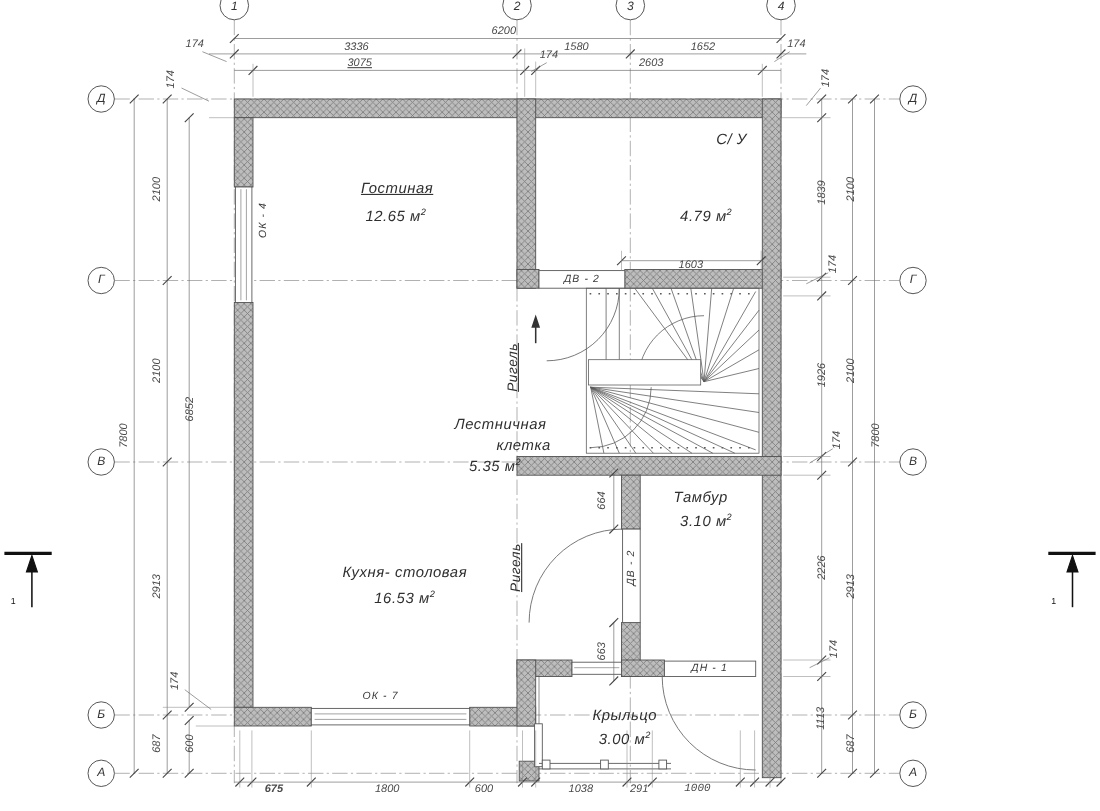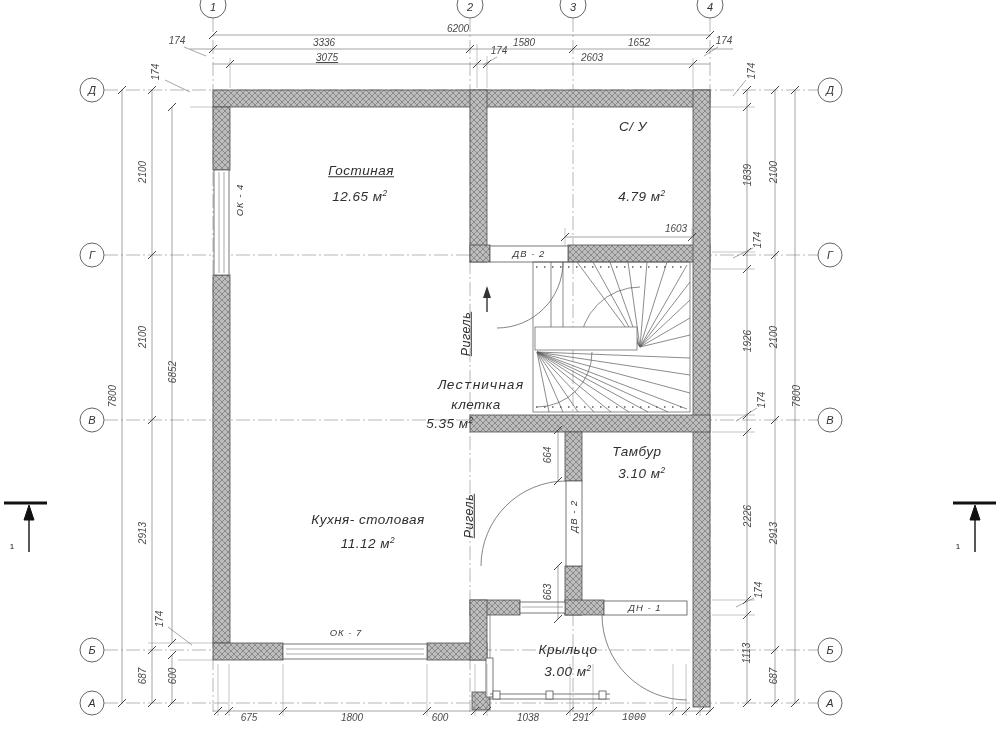--- a/index.html
+++ b/index.html
@@ -277,27 +277,27 @@
       <span class="lbl ax" style="left: 92px; top: 420px;"><span>В</span></span>
       <span class="lbl ax" style="left: 92px; top: 650px;"><span>Б</span></span>
       <span class="lbl ax" style="left: 92px; top: 703px;"><span>А</span></span>
       <span class="lbl ax" style="left: 830px; top: 90px;"><span>Д</span></span>
       <span class="lbl ax" style="left: 830px; top: 255px;"><span>Г</span></span>
       <span class="lbl ax" style="left: 830px; top: 420px;"><span>В</span></span>
       <span class="lbl ax" style="left: 830px; top: 650px;"><span>Б</span></span>
       <span class="lbl ax" style="left: 830px; top: 703px;"><span>А</span></span>
       <span class="lbl room" style="left: 361px; top: 171px; text-decoration: underline;"><span>Гостиная</span></span>
       <span class="lbl room" style="left: 360px; top: 196px;"><span>12.65  м</span><sup>2</sup></span>
-      <span class="lbl room" style="left: 633px; top: 127px; text-align: center;"><span>С/ У</span></span>
+      <span class="lbl room" style="left: 665px; top: 127px; text-align: center;"><span>С/ У</span></span>
       <span class="lbl room" style="left: 642px; top: 148px; margin-top: 48px;"><span>4.79  м</span><sup>2</sup></span>
-      <span class="lbl room" style="left: 481px; top: 386px; font-family: Liberation Mono, monospace;"><span>Лестничная</span></span>
+      <span class="lbl room" style="left: 455px; top: 386px;"><span>Лестничная</span></span>
       <span class="lbl room" style="left: 476px; top: 405px;"><span>клетка</span></span>
       <span class="lbl room" style="left: 450px; top: 423px;"><span>5.35  м</span><sup>2</sup></span>
       <span class="lbl room" style="left: 368px; top: 520px;"><span>Кухня- столовая</span></span>
-      <span class="lbl room" style="left: 368px; top: 543px;"><span>11.12  м</span><sup>2</sup></span>
+      <span class="lbl room" style="left: 368px; top: 543px;"><span>16.53  м</span><sup>2</sup></span>
       <span class="lbl room" style="left: 637px; top: 452px;"><span>Тамбур</span></span>
       <span class="lbl room" style="left: 642px; top: 473px;"><span>3.10  м</span><sup>2</sup></span>
       <span class="lbl room" style="left: 568px; top: 650px;"><span>Крыльцо</span></span>
       <span class="lbl room" style="left: 568px; top: 671px;"><span>3.00  м</span><sup>2</sup></span>
       <span class="lbl dim" style="left: 458px; top: 29px;"><span>6200</span></span>
       <span class="lbl dim" style="left: 324px; top: 43px;"><span>3336</span></span>
       <span class="lbl dim" style="left: 524px; top: 43px;"><span>1580</span></span>
       <span class="lbl dim" style="left: 639px; top: 43px;"><span>1652</span></span>
       <span class="lbl dim" style="left: 177px; top: 41px;"><span>174</span></span>
       <span class="lbl dim" style="left: 724px; top: 41px;"><span>174</span></span>
@@ -319,27 +319,27 @@
       <span class="lbl dim rot" style="left: 748px; top: 341px;"><span>1926</span></span>
       <span class="lbl dim rot" style="left: 762px; top: 400px;"><span>174</span></span>
       <span class="lbl dim rot" style="left: 748px; top: 516px;"><span>2226</span></span>
       <span class="lbl dim rot" style="left: 759px; top: 590px;"><span>174</span></span>
       <span class="lbl dim rot" style="left: 747px; top: 653px;"><span>1113</span></span>
       <span class="lbl dim rot" style="left: 774px; top: 172px;"><span>2100</span></span>
       <span class="lbl dim rot" style="left: 774px; top: 337px;"><span>2100</span></span>
       <span class="lbl dim rot" style="left: 774px; top: 533px;"><span>2913</span></span>
       <span class="lbl dim rot" style="left: 774px; top: 676px;"><span>687</span></span>
       <span class="lbl dim rot" style="left: 797px; top: 396px;"><span>7800</span></span>
-      <span class="lbl dim" style="left: 249px; top: 718px;"><span>675</span></span>
+      <span class="lbl dim" style="left: 249px; top: 718px; font-weight: bold;"><span>675</span></span>
       <span class="lbl dim" style="left: 352px; top: 718px;"><span>1800</span></span>
       <span class="lbl dim" style="left: 440px; top: 718px;"><span>600</span></span>
       <span class="lbl dim" style="left: 528px; top: 718px;"><span>1038</span></span>
       <span class="lbl dim" style="left: 581px; top: 718px;"><span>291</span></span>
       <span class="lbl dim" style="left: 634px; top: 718px; font-family: Liberation Mono, monospace;"><span>1000</span></span>
-      <span class="lbl dim" style="left: 628px; top: 229px; margin-left: 48px;"><span>1603</span></span>
+      <span class="lbl dim" style="left: 628px; top: 242px;"><span>1603</span></span>
       <span class="lbl dim rot" style="left: 548px; top: 455px;"><span>664</span></span>
       <span class="lbl dim rot" style="left: 548px; top: 592px;"><span>663</span></span>
       <span class="lbl op rot" style="left: 240px; top: 200px;"><span>ОК - 4</span></span>
       <span class="lbl op" style="left: 346px; top: 633px;"><span>ОК - 7</span></span>
       <span class="lbl op" style="left: 529px; top: 254px;"><span>ДВ - 2</span></span>
       <span class="lbl op rot" style="left: 574px; top: 516px;"><span>ДВ - 2</span></span>
       <span class="lbl op" style="left: 645px; top: 608px;"><span>ДН - 1</span></span>
       <span class="lbl beam rot" style="left: 466px; top: 334px;"><span>Ригель</span></span>
       <span class="lbl beam rot" style="left: 469px; top: 516px;"><span>Ригель</span></span>
       <span class="lbl sec" style="left: 12px; top: 547px;"><span>1</span></span>

